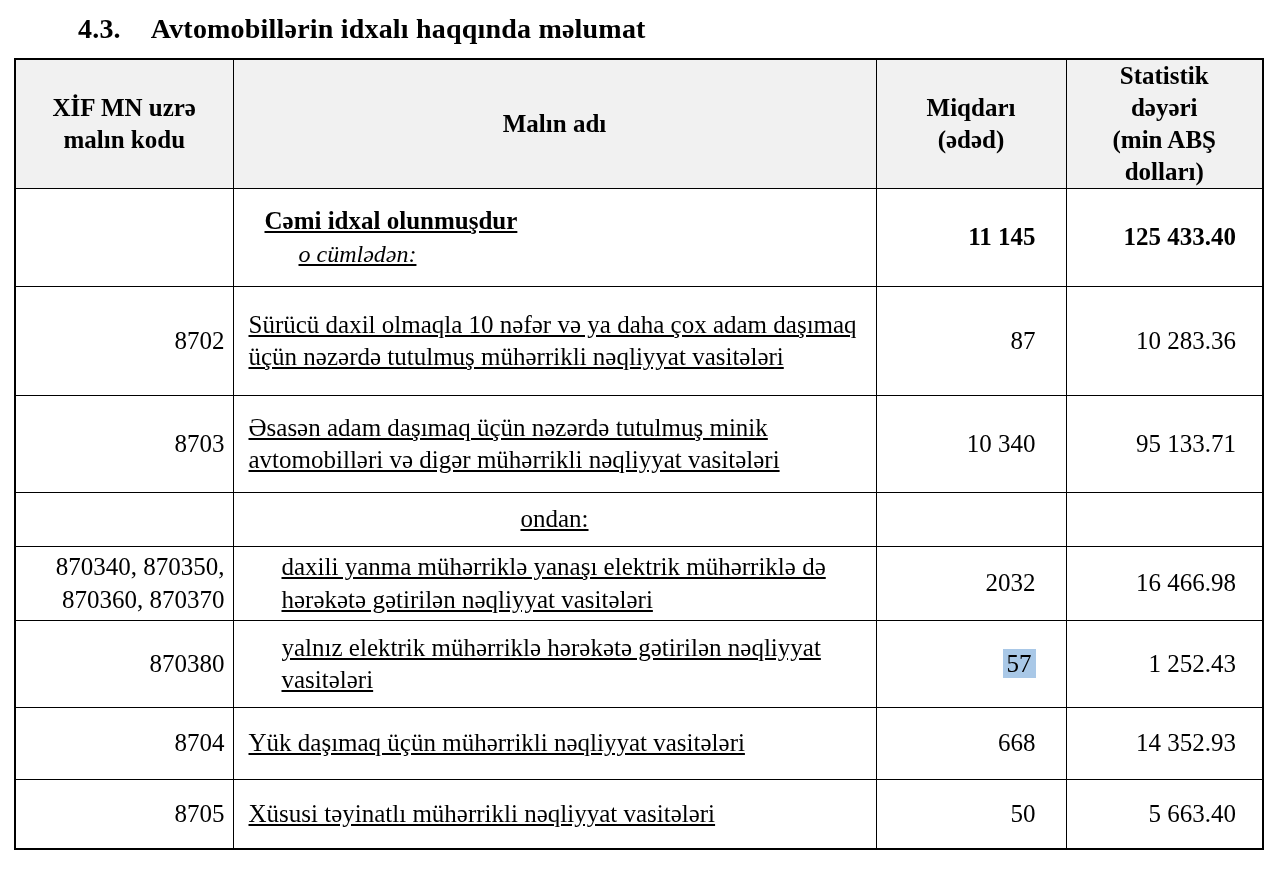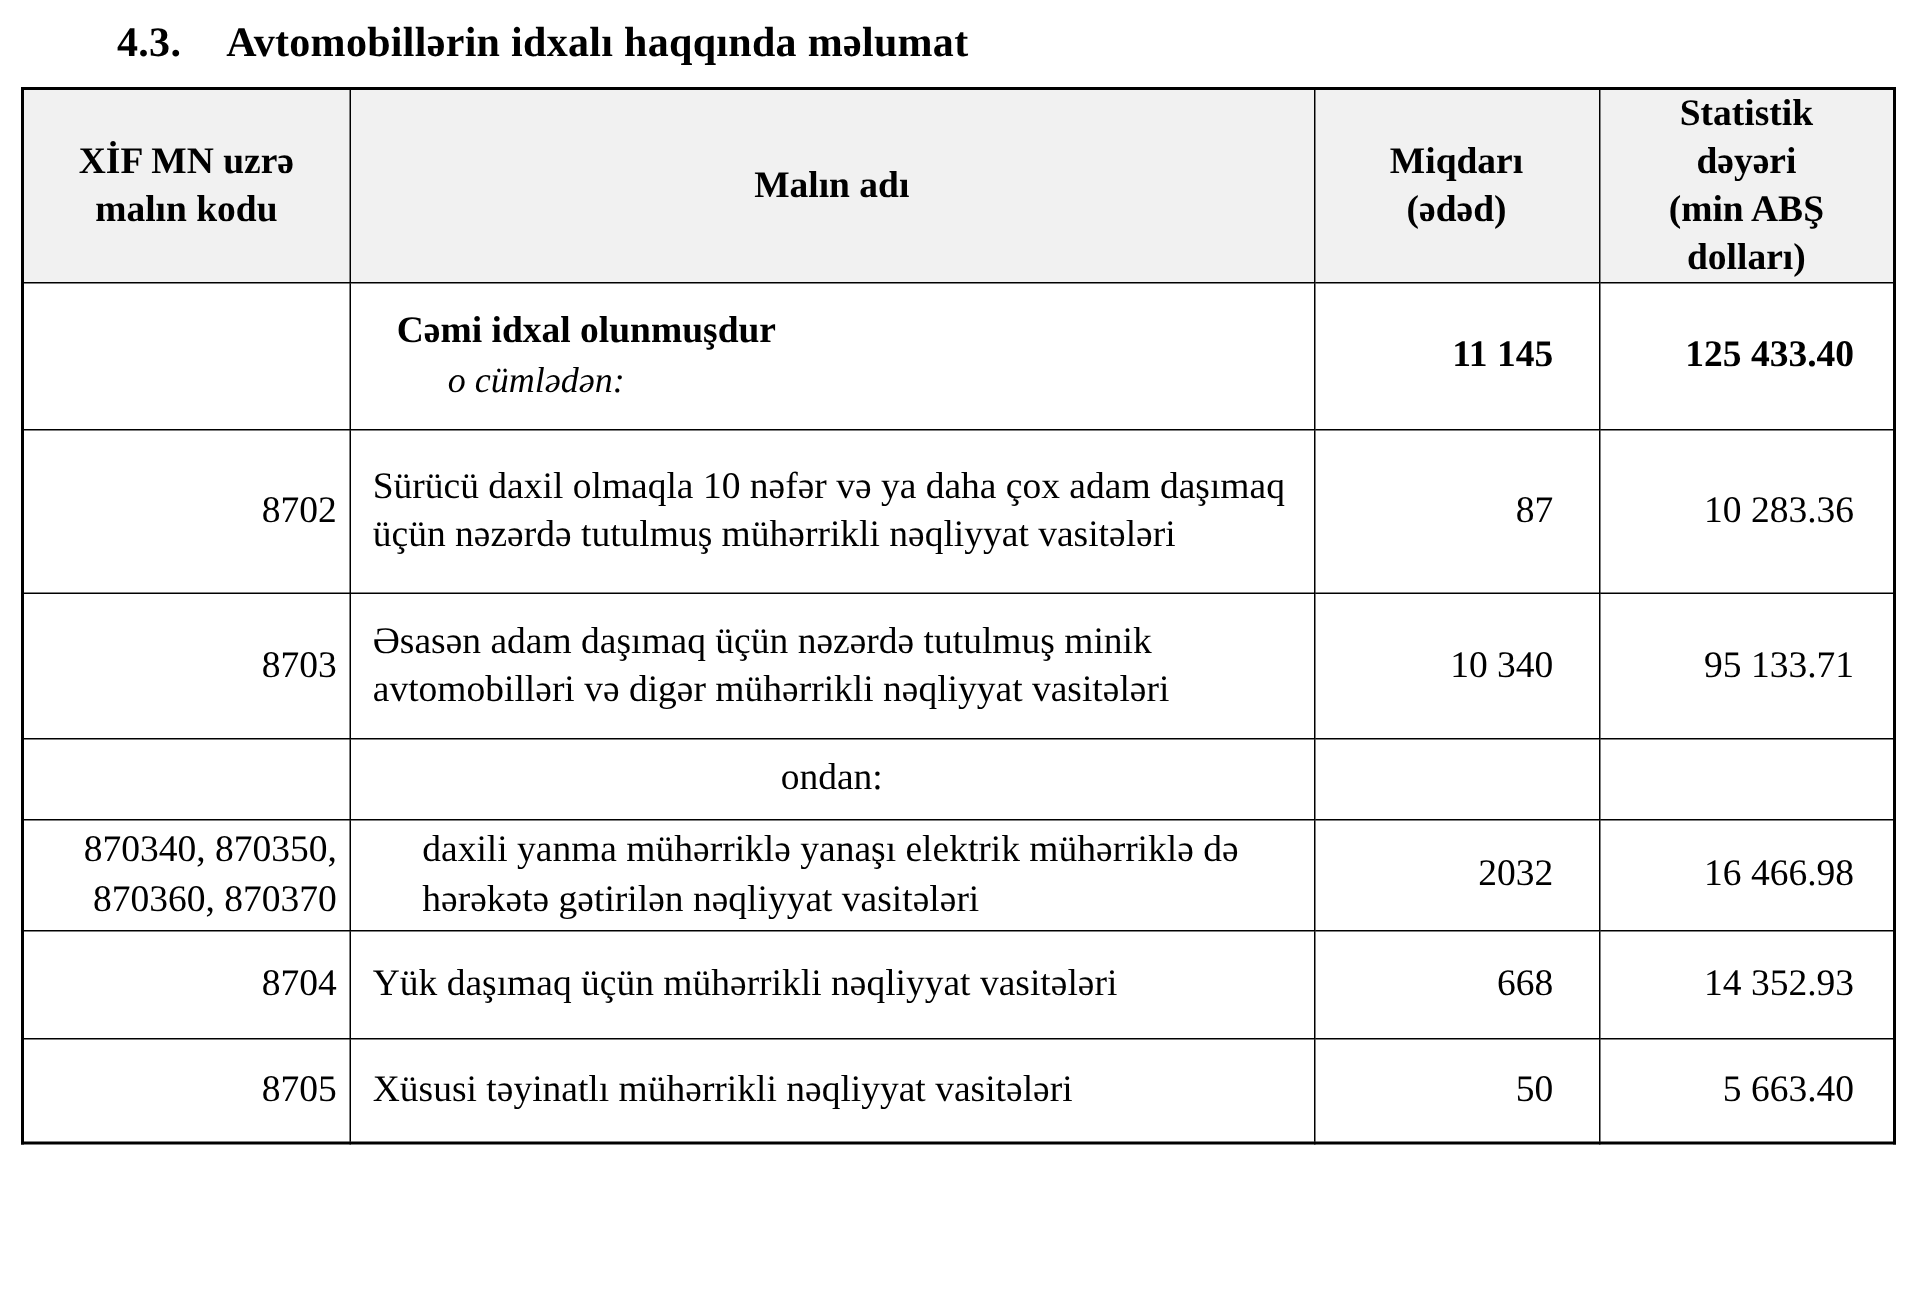--- a/index.html
+++ b/index.html
@@ -68,20 +68,21 @@
   tr.r-6 { height: 72px; }
   tr.r-7 { height: 69px; margin-left: 48px; }
   td.code {
     text-align: right;
     padding: 0 8px;
   }
   td.name {
     text-align: left;
     padding-left: 15px;
     padding-right: 12px;
+    text-decoration: underline;
   }
   td.name.indent {
     padding-left: 48px;
   }
   td.name.center {
     text-align: center;
     padding-left: 0;
     padding-right: 0;
   }
   td.qty {
@@ -168,20 +169,26 @@
       <td class="value"></td>
     </tr>
 
     <tr class="r-4">
       <td class="code">870340, 870350, 870360, 870370</td>
       <td class="name indent">daxili yanma mühərriklə yanaşı elektrik mühərriklə də hərəkətə gətirilən nəqliyyat vasitələri</td>
       <td class="qty">2032</td>
       <td class="value">16 466.98</td>
     </tr>
 
+    <tr class="r-5">
+      <td class="code">870380</td>
+      <td class="name indent">yalnız elektrik mühərriklə hərəkətə gətirilən nəqliyyat vasitələri</td>
+      <td class="qty"><span class="sel">57</span></td>
+      <td class="value">1 252.43</td>
+    </tr>
 
     <tr class="r-6">
       <td class="code">8704</td>
       <td class="name">Yük daşımaq üçün mühərrikli nəqliyyat vasitələri</td>
       <td class="qty">668</td>
       <td class="value">14 352.93</td>
     </tr>
 
     <tr class="r-7">
       <td class="code">8705</td>

